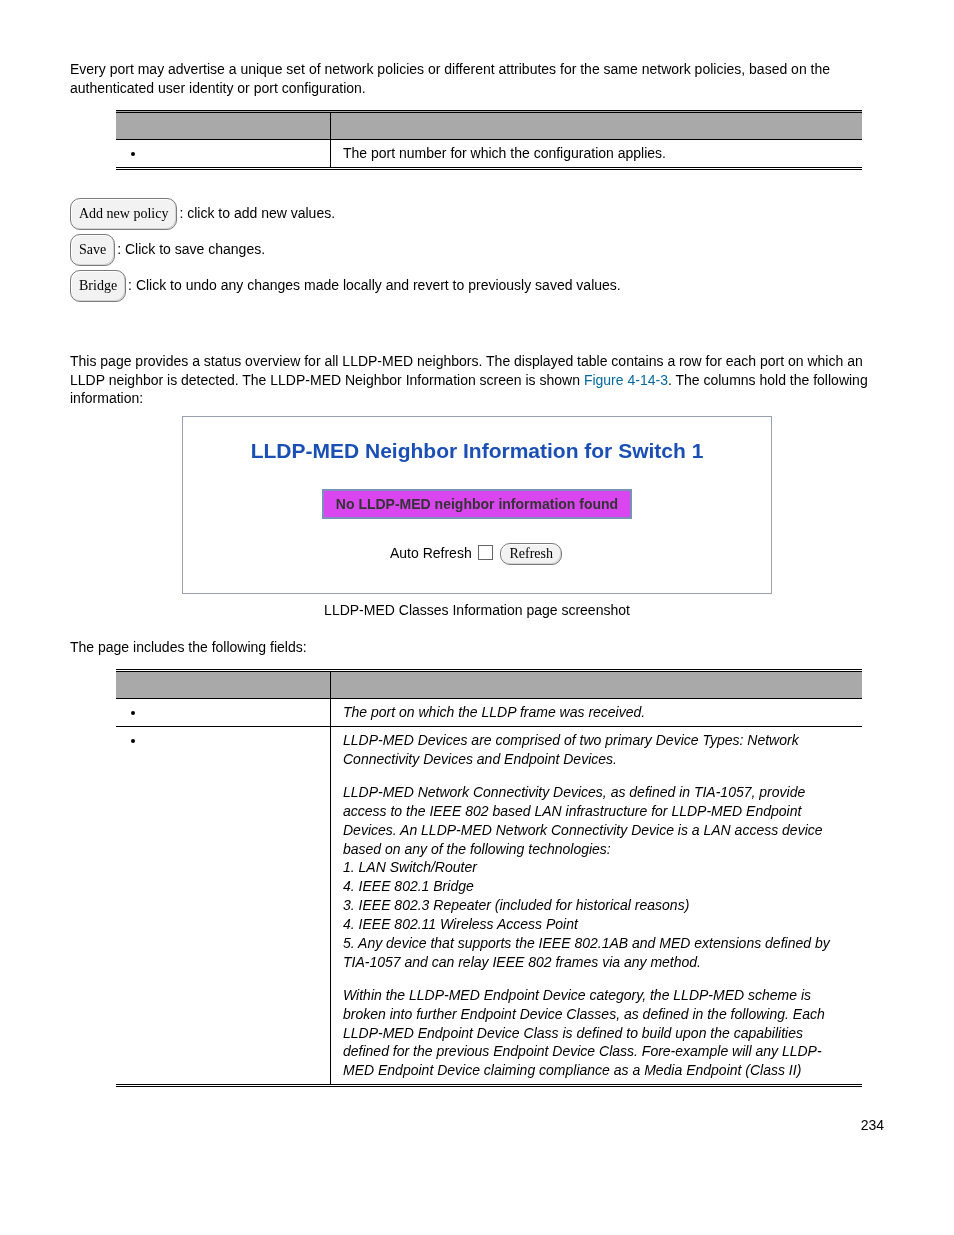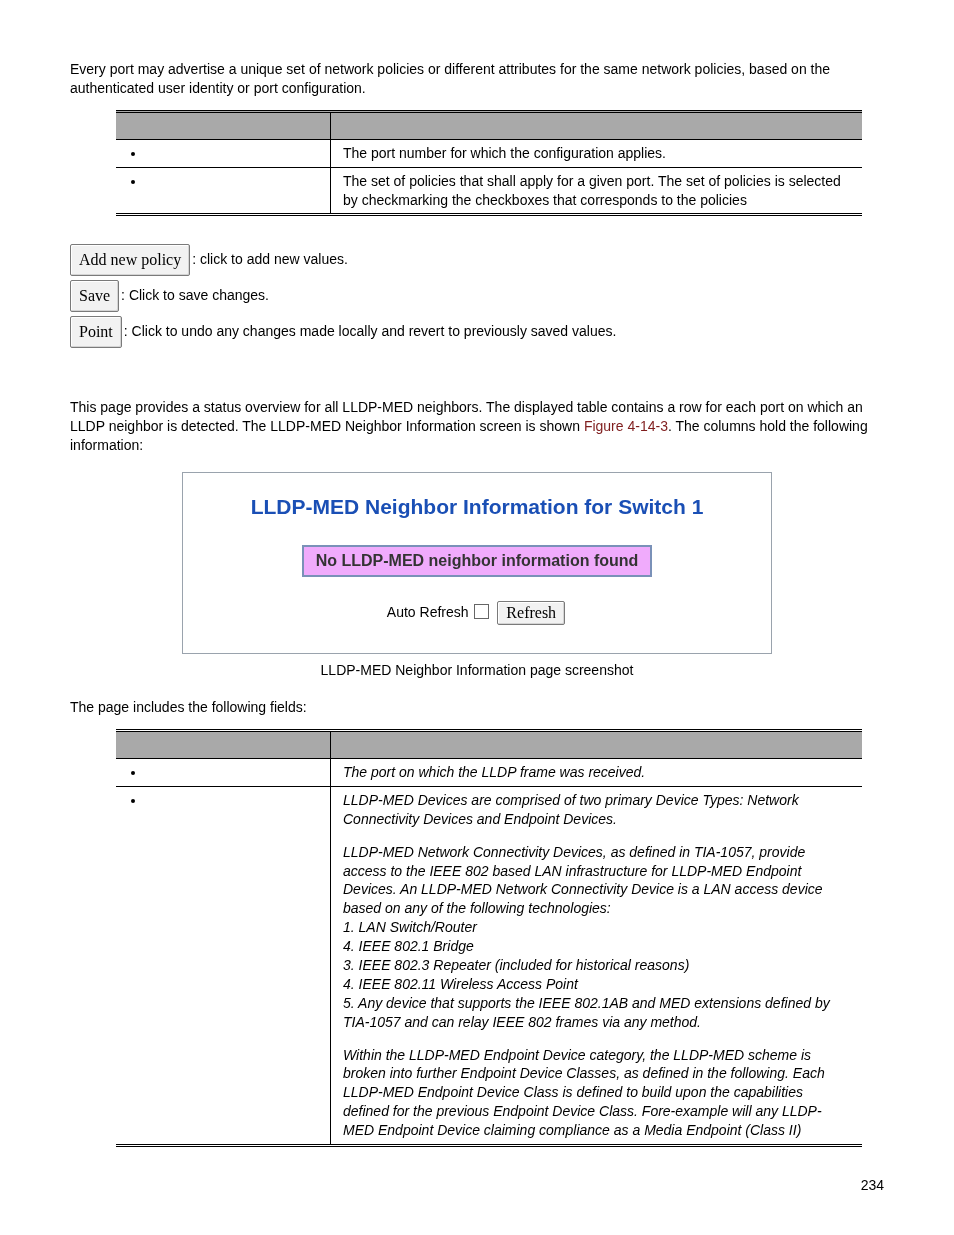--- a/index.html
+++ b/index.html
@@ -39,54 +39,54 @@
     border-right: 1px solid #000;
   }
   table.dtable td.col-desc { }
   table.dtable tr.body + tr.body td { border-top: 1px solid #000; }
   ul.bullet { list-style: disc; margin: 0; padding-left: 18px; }
 
   .btnrow { margin: 0 0 4px 0; line-height: 26px; }
   .uibtn {
     display: inline-block;
     font-family: "Times New Roman", Times, serif;
-    font-size: 16px;
+    font-size: 14px;
     padding: 2px 8px;
     background: #f2f2f2;
     border: 1px solid #7a7a7a;
-    border-radius: 2px;
+    border-radius: 10px;
     box-shadow: inset -1px -1px 0 rgba(0,0,0,0.12), inset 1px 1px 0 #fff;
     margin-right: 2px;
     vertical-align: middle;
   }
 
-  .figref { color: #7f1d1d; }
+  .figref { color: #0369a1; }
 
   .figbox {
     width: 590px;
-    margin: 17px auto 6px auto;
+    margin: 8px auto 6px auto;
     border: 1px solid #9aa3ad;
     padding: 22px 18px 28px 18px;
     text-align: center;
     box-sizing: border-box;
   }
   .figtitle {
     font-family: Arial, Helvetica, sans-serif;
     font-weight: bold;
     font-size: 21px;
     color: #1a4fb5;
     margin-bottom: 26px;
   }
   .msgbox {
     display: inline-block;
     border: 2px solid #7a91b8;
-    background: #f0abfc;
+    background: #d946ef;
     color: #333;
     font-weight: bold;
-    font-size: 16px;
+    font-size: 14px;
     padding: 5px 12px;
     margin-bottom: 24px;
   }
   .autorow {
     font-family: Arial, Helvetica, sans-serif;
     font-size: 14px;
   }
   .chk {
     display: inline-block;
     width: 13px; height: 13px;
@@ -116,56 +116,48 @@
         <td class="col-desc"></td>
       </tr>
   <tr class="body">
     <td class="col-label">
           <ul class="bullet">
             <li></li>
           </ul>
         </td>
     <td class="col-desc">The port number for which the configuration applies.</td>
   </tr>
-  <tr class="body">
-    <td class="col-label">
-          <ul class="bullet">
-            <li></li>
-          </ul>
-        </td>
-    <td class="col-desc">The set of policies that shall apply for a given port. The set of policies is selected by checkmarking the checkboxes that corresponds to the policies</td>
-  </tr>
 </tbody>
   </table>
 
 <div class="btnrow">
   <span class="uibtn">Add new policy</span><span>: click to add new values.</span>
 </div>
 <div class="btnrow">
   <span class="uibtn">Save</span><span>: Click to save changes.</span>
 </div>
 <div class="btnrow" style="margin-bottom:50px;">
-  <span class="uibtn">Point</span><span>: Click to undo any changes made locally and revert to previously saved values.</span>
+  <span class="uibtn">Bridge</span><span>: Click to undo any changes made locally and revert to previously saved values.</span>
 </div>
 
 <p>
   <span>This page provides a status overview for all LLDP-MED neighbors. The displayed table contains a row for each port on which an LLDP neighbor is detected. The LLDP-MED Neighbor Information screen is shown </span><span class="figref">Figure 4-14-3</span><span>. The columns hold the following information:</span>
 </p>
 
 <div class="figbox">
   <div class="figtitle">LLDP-MED Neighbor Information for Switch 1</div>
   <div class="msgbox">No LLDP-MED neighbor information found</div>
   <div class="autorow">
     <span>Auto Refresh</span>
     <span class="chk"></span>
     <span class="uibtn">Refresh</span>
   </div>
 </div>
 
-<div class="caption">LLDP-MED Neighbor Information page screenshot</div>
+<div class="caption">LLDP-MED Classes Information page screenshot</div>
 
 <p class="leadline">The page includes the following fields:</p>
 
 <table class="dtable" style="margin-bottom:0;font-style:italic;">
   <tbody>
       <tr class="header">
         <td class="col-label"></td>
         <td class="col-desc"></td>
       </tr>
   <tr class="body">

